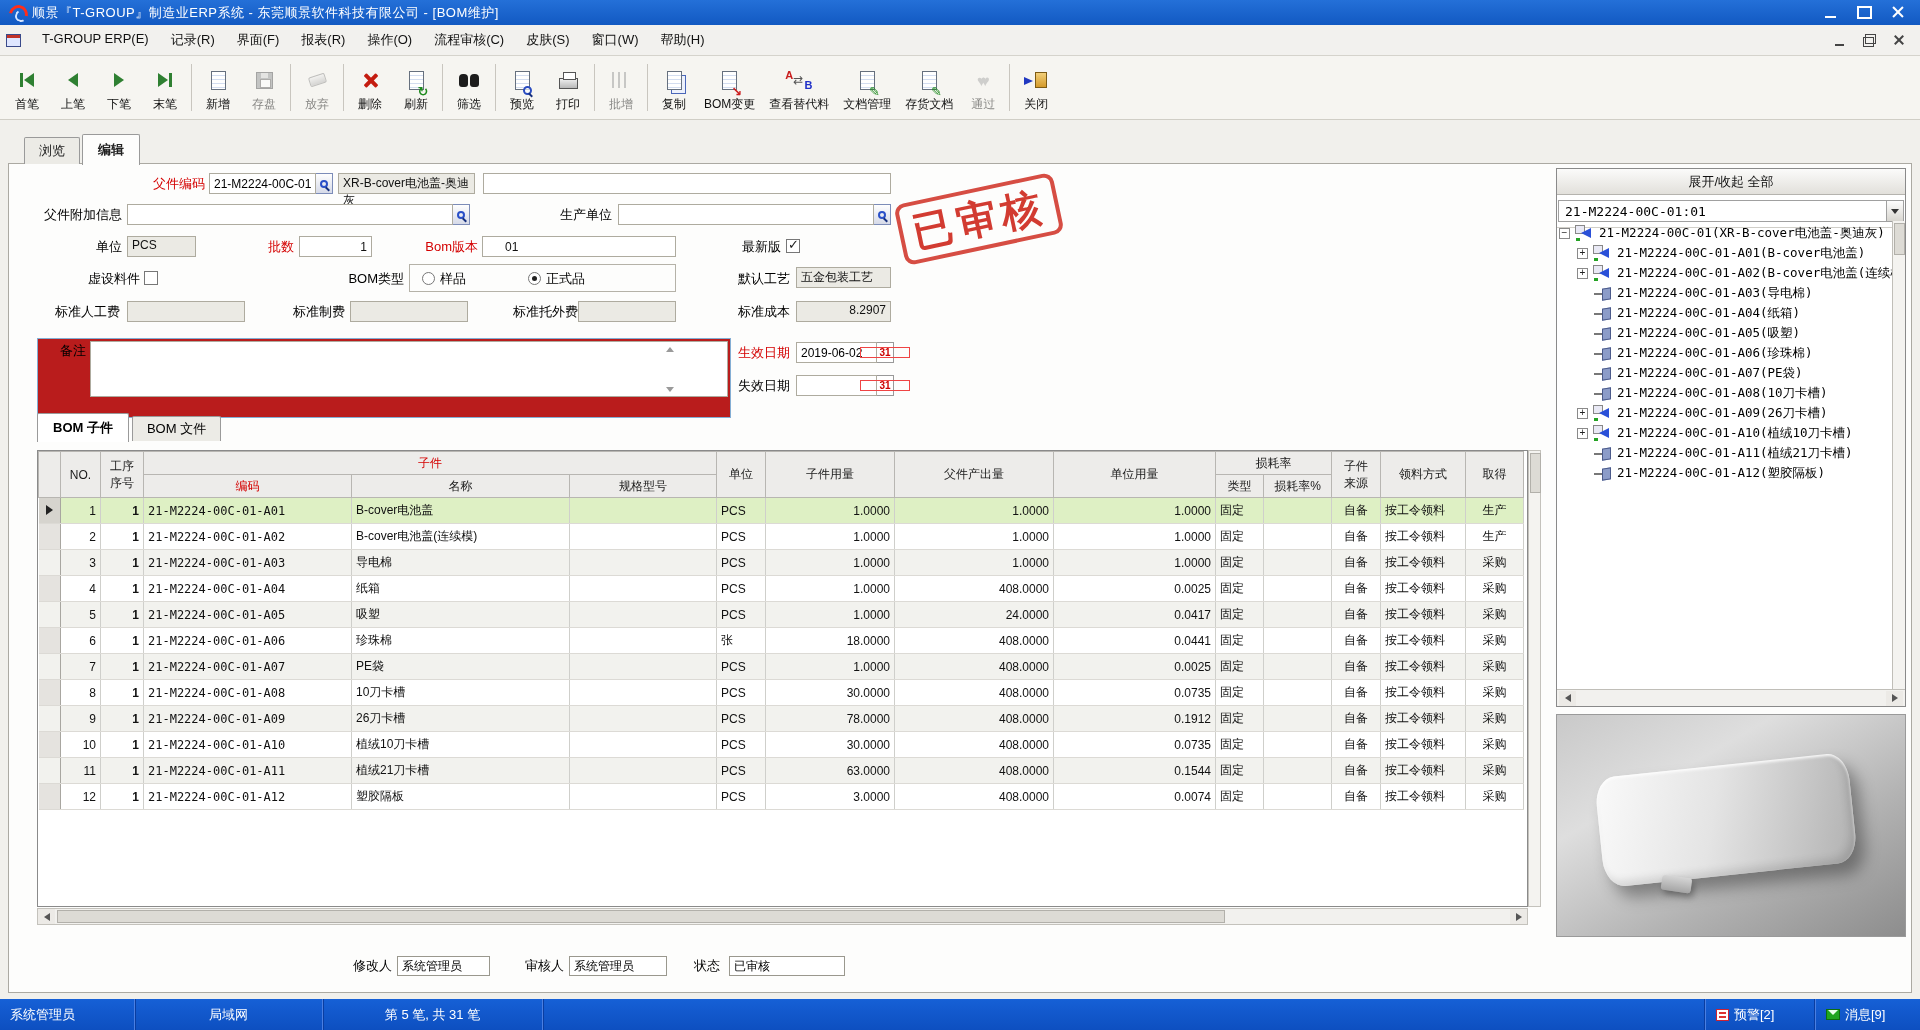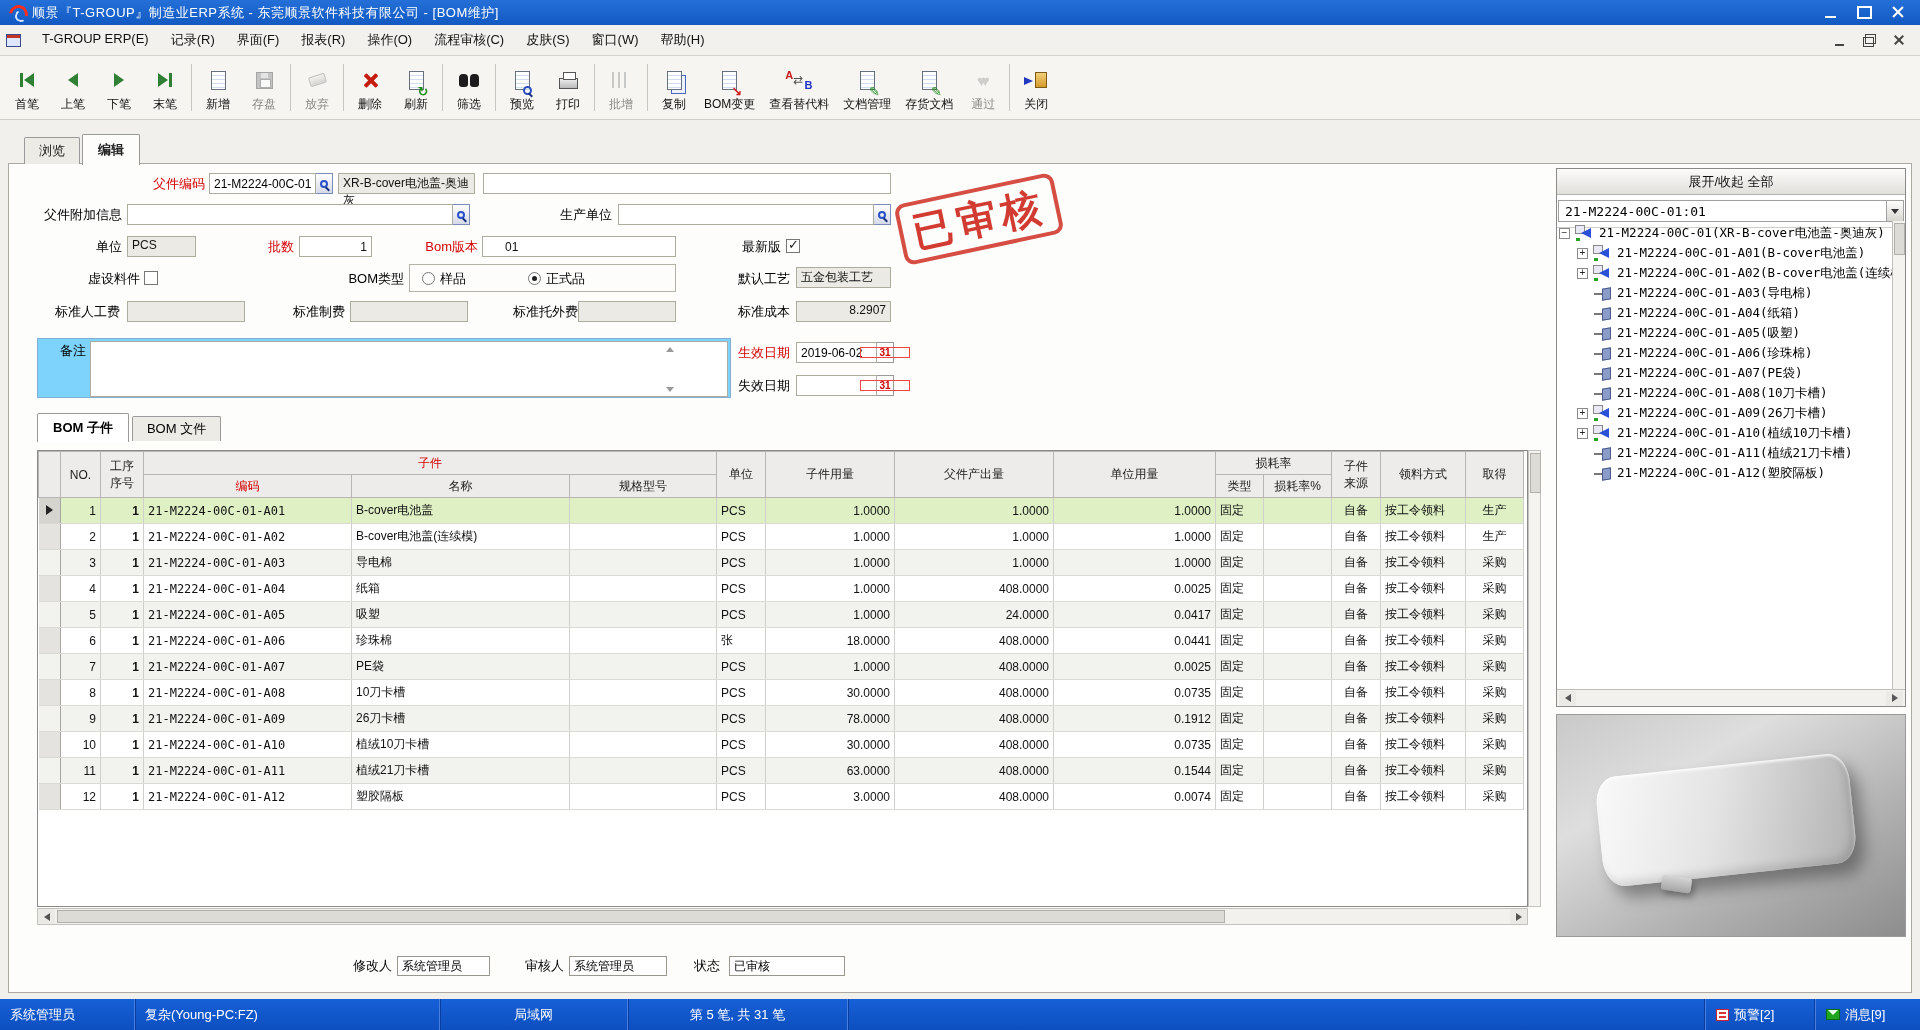--- a/index.html
+++ b/index.html
@@ -86,21 +86,21 @@
   .mg{width:8px;height:8px;border:2px solid #2a50c8;border-radius:50%;position:relative}
   .mg::after{content:"";position:absolute;right:-4px;bottom:-4px;width:5px;height:2px;background:#16307e;transform:rotate(45deg)}
   .cal{width:17px;height:21px;background:#fff;border:1px solid #999;border-left:none;display:flex;align-items:center;justify-content:center;flex:none}
   .cal span{color:#c00;font-size:10px;font-weight:bold;border:1px solid #ef4444;padding:0 18px;line-height:9px}
   .cb{position:absolute;width:14px;height:14px;border:1px solid #777;background:#fff}
   .cb.on::after{content:"✓";position:absolute;left:1px;top:-3px;font-size:13px;font-weight:bold;color:#1a1a1a}
   .gbox{position:absolute;border:1px solid #b5b2a8;background:#fdfdfc}
   .rd{width:13px;height:13px;border:1px solid #777;border-radius:50%;background:#fff;display:inline-block;position:relative;vertical-align:-2px;margin-right:5px}
   .rd.on::after{content:"";position:absolute;left:3px;top:3px;width:5px;height:5px;border-radius:50%;background:#222}
   .ropt{position:absolute;font-size:13px;line-height:27px}
-  .remark{position:absolute;left:37px;top:338px;width:694px;height:60px;background:#7dd3fc;border:1px solid #84aed4}
+  .remark{position:absolute;left:37px;top:338px;width:694px;height:80px;background:#b91c1c;border:1px solid #84aed4}
   .remark .rlbl{position:absolute;left:0;top:3px;width:48px;text-align:right;font-size:13px;color:#000}
   .remark .rta{position:absolute;left:52px;top:2px;width:638px;height:56px;border:1px solid #aeab9f;background:#fff;resize:none;font-family:inherit;font-size:12px;padding:2px 14px 2px 4px}
   .ta-u,.ta-d{position:absolute;right:56px;width:0;height:0;border-left:4px solid transparent;border-right:4px solid transparent}
   .ta-u{top:8px;border-bottom:5px solid #9a9a9a}
   .ta-d{top:48px;border-top:5px solid #9a9a9a}
   .stamp{position:absolute;left:898px;top:188px;width:162px;height:62px;border:4px solid rgba(204,32,20,.8);border-radius:10px;color:rgba(204,32,20,.88);font-size:40px;font-weight:bold;display:flex;align-items:center;justify-content:center;letter-spacing:5px;transform:rotate(-12deg);background:rgba(255,255,255,.05)}
 
   
   .subtabs{position:absolute;left:37px;top:416px;height:25px;display:flex;align-items:flex-end;z-index:4}
   .stab{font-size:13px;padding:3px 14px;border:1px solid #9a9a9a;border-bottom:none;background:#ecebe6;margin-right:3px;border-radius:2px 2px 0 0}
@@ -809,21 +809,20 @@
 
   <span class="flabel" style="left:307px;top:956px;width:85px">修改人</span>
   <div class="ffld" style="left:397px;top:956px;width:93px">系统管理员</div>
   <span class="flabel" style="left:479px;top:956px;width:85px">审核人</span>
   <div class="ffld" style="left:569px;top:956px;width:98px">系统管理员</div>
   <span class="flabel" style="left:632px;top:956px;width:88px">状态</span>
   <div class="ffld" style="left:729px;top:956px;width:116px">已审核</div>
 
   <div class="statusbar">
     <div class="seg" style="width:135px">系统管理员</div>
-    <div class="seg" style="width:305px">复杂(Young-PC:FZ)</div>
     <div class="seg c" style="width:188px">局域网</div>
     <div class="seg c" style="width:220px">第 5 笔, 共 31 笔</div>
     <div class="spacer"></div>
     <div class="seg right" style="width:110px">
       <span class="al-ic"></span>
       <span>预警[2]</span>
     </div>
     <div class="seg right" style="width:105px">
       <span class="msg-ic"></span>
       <span>消息[9]</span>

